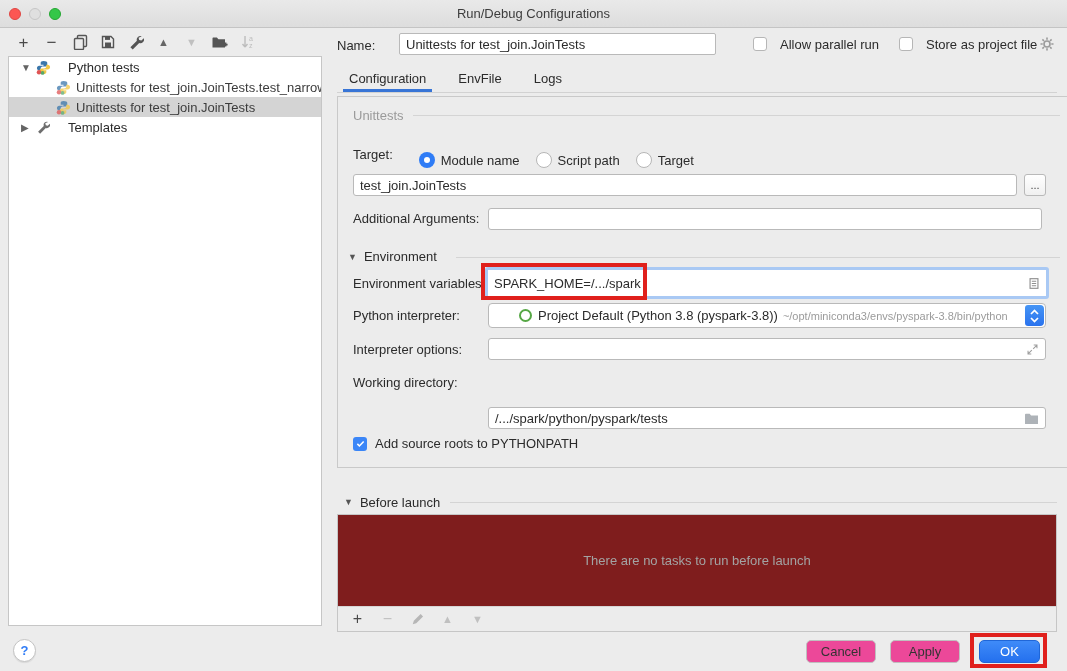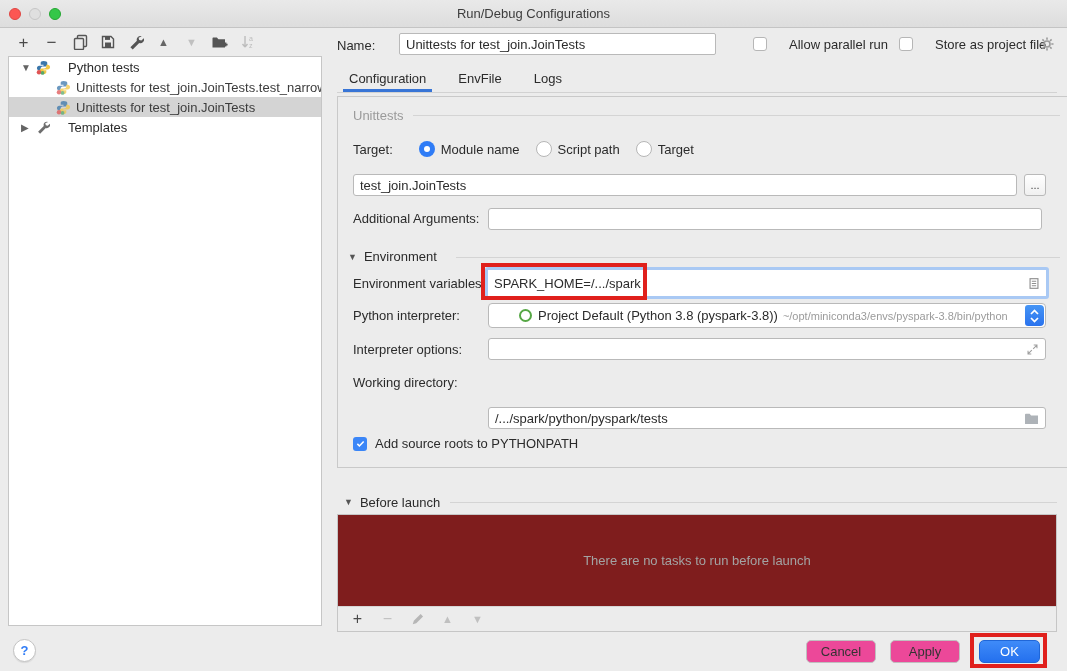--- a/index.html
+++ b/index.html
@@ -30,21 +30,21 @@
   .trow .tw { font-size:10px; color:#646464; width:10px; margin-right:5px; flex:0 0 auto; }
   .trow.selected { background:#d4d4d4; }
   .trow .lbl { overflow:hidden; text-overflow:clip; }
   .b { font-weight:normal;padding-left:12px; }
   .icon14 { width:15px; height:15px; flex:0 0 auto; margin-right:5px; position:relative; }
 
   
   .name-label { position:absolute; left:337px; top:38px; }
   .name-input { position:absolute; left:399px; top:33px; width:317px; height:22px;
     background:#fff; border:1px solid #b9b9b9; border-radius:2px; display:flex; align-items:center; padding:0 6px; }
-  .hdr-check { position:absolute; top:30px; height:28px; display:flex; align-items:center; gap:22px; }
+  .hdr-check { position:absolute; top:30px; height:28px; display:flex; align-items:center; gap:13px; }
   .cb { width:14px; height:14px; border-radius:3px; flex:0 0 auto; }
   .cb.off { background:#fff; border:1px solid #b6b6b6; }
   .cb.on  { background:#3b86f7; display:flex; align-items:center; justify-content:center; }
 
   
   .tabs { position:absolute; left:337px; top:64px; width:720px; height:29px;
     border-bottom:1px solid #d2d2d2; display:flex; align-items:stretch; padding-left:6px; }
   .tab { padding:0 6px; margin-right:20px; display:flex; align-items:center; cursor:default; }
   .tab.active { border-bottom:3px solid #3875d6; padding-top:3px; }
 
@@ -220,21 +220,21 @@
     </div>
 </div>
 
 <div class="config-box">
 
   <div class="abs sect-label" style="left:15px; top:11px;">Unittests</div>
   <div class="abs sect-line" style="left:75px; right:12px; top:18px;"></div>
 
   <div class="abs" style="left:15px; top:44px; display:flex; align-items:center;">
     <span>Target:</span>
-    <div class="radio-group" style="margin-left:26px;">
+    <div class="radio-group" style="margin-left:26px;margin-top:11px;">
       <div class="radio-item">
         <span class="radio sel"></span>
         <span>Module name</span>
       </div>
       <div class="radio-item">
         <span class="radio unsel"></span>
         <span>Script path</span>
       </div>
       <div class="radio-item">
         <span class="radio unsel"></span>

